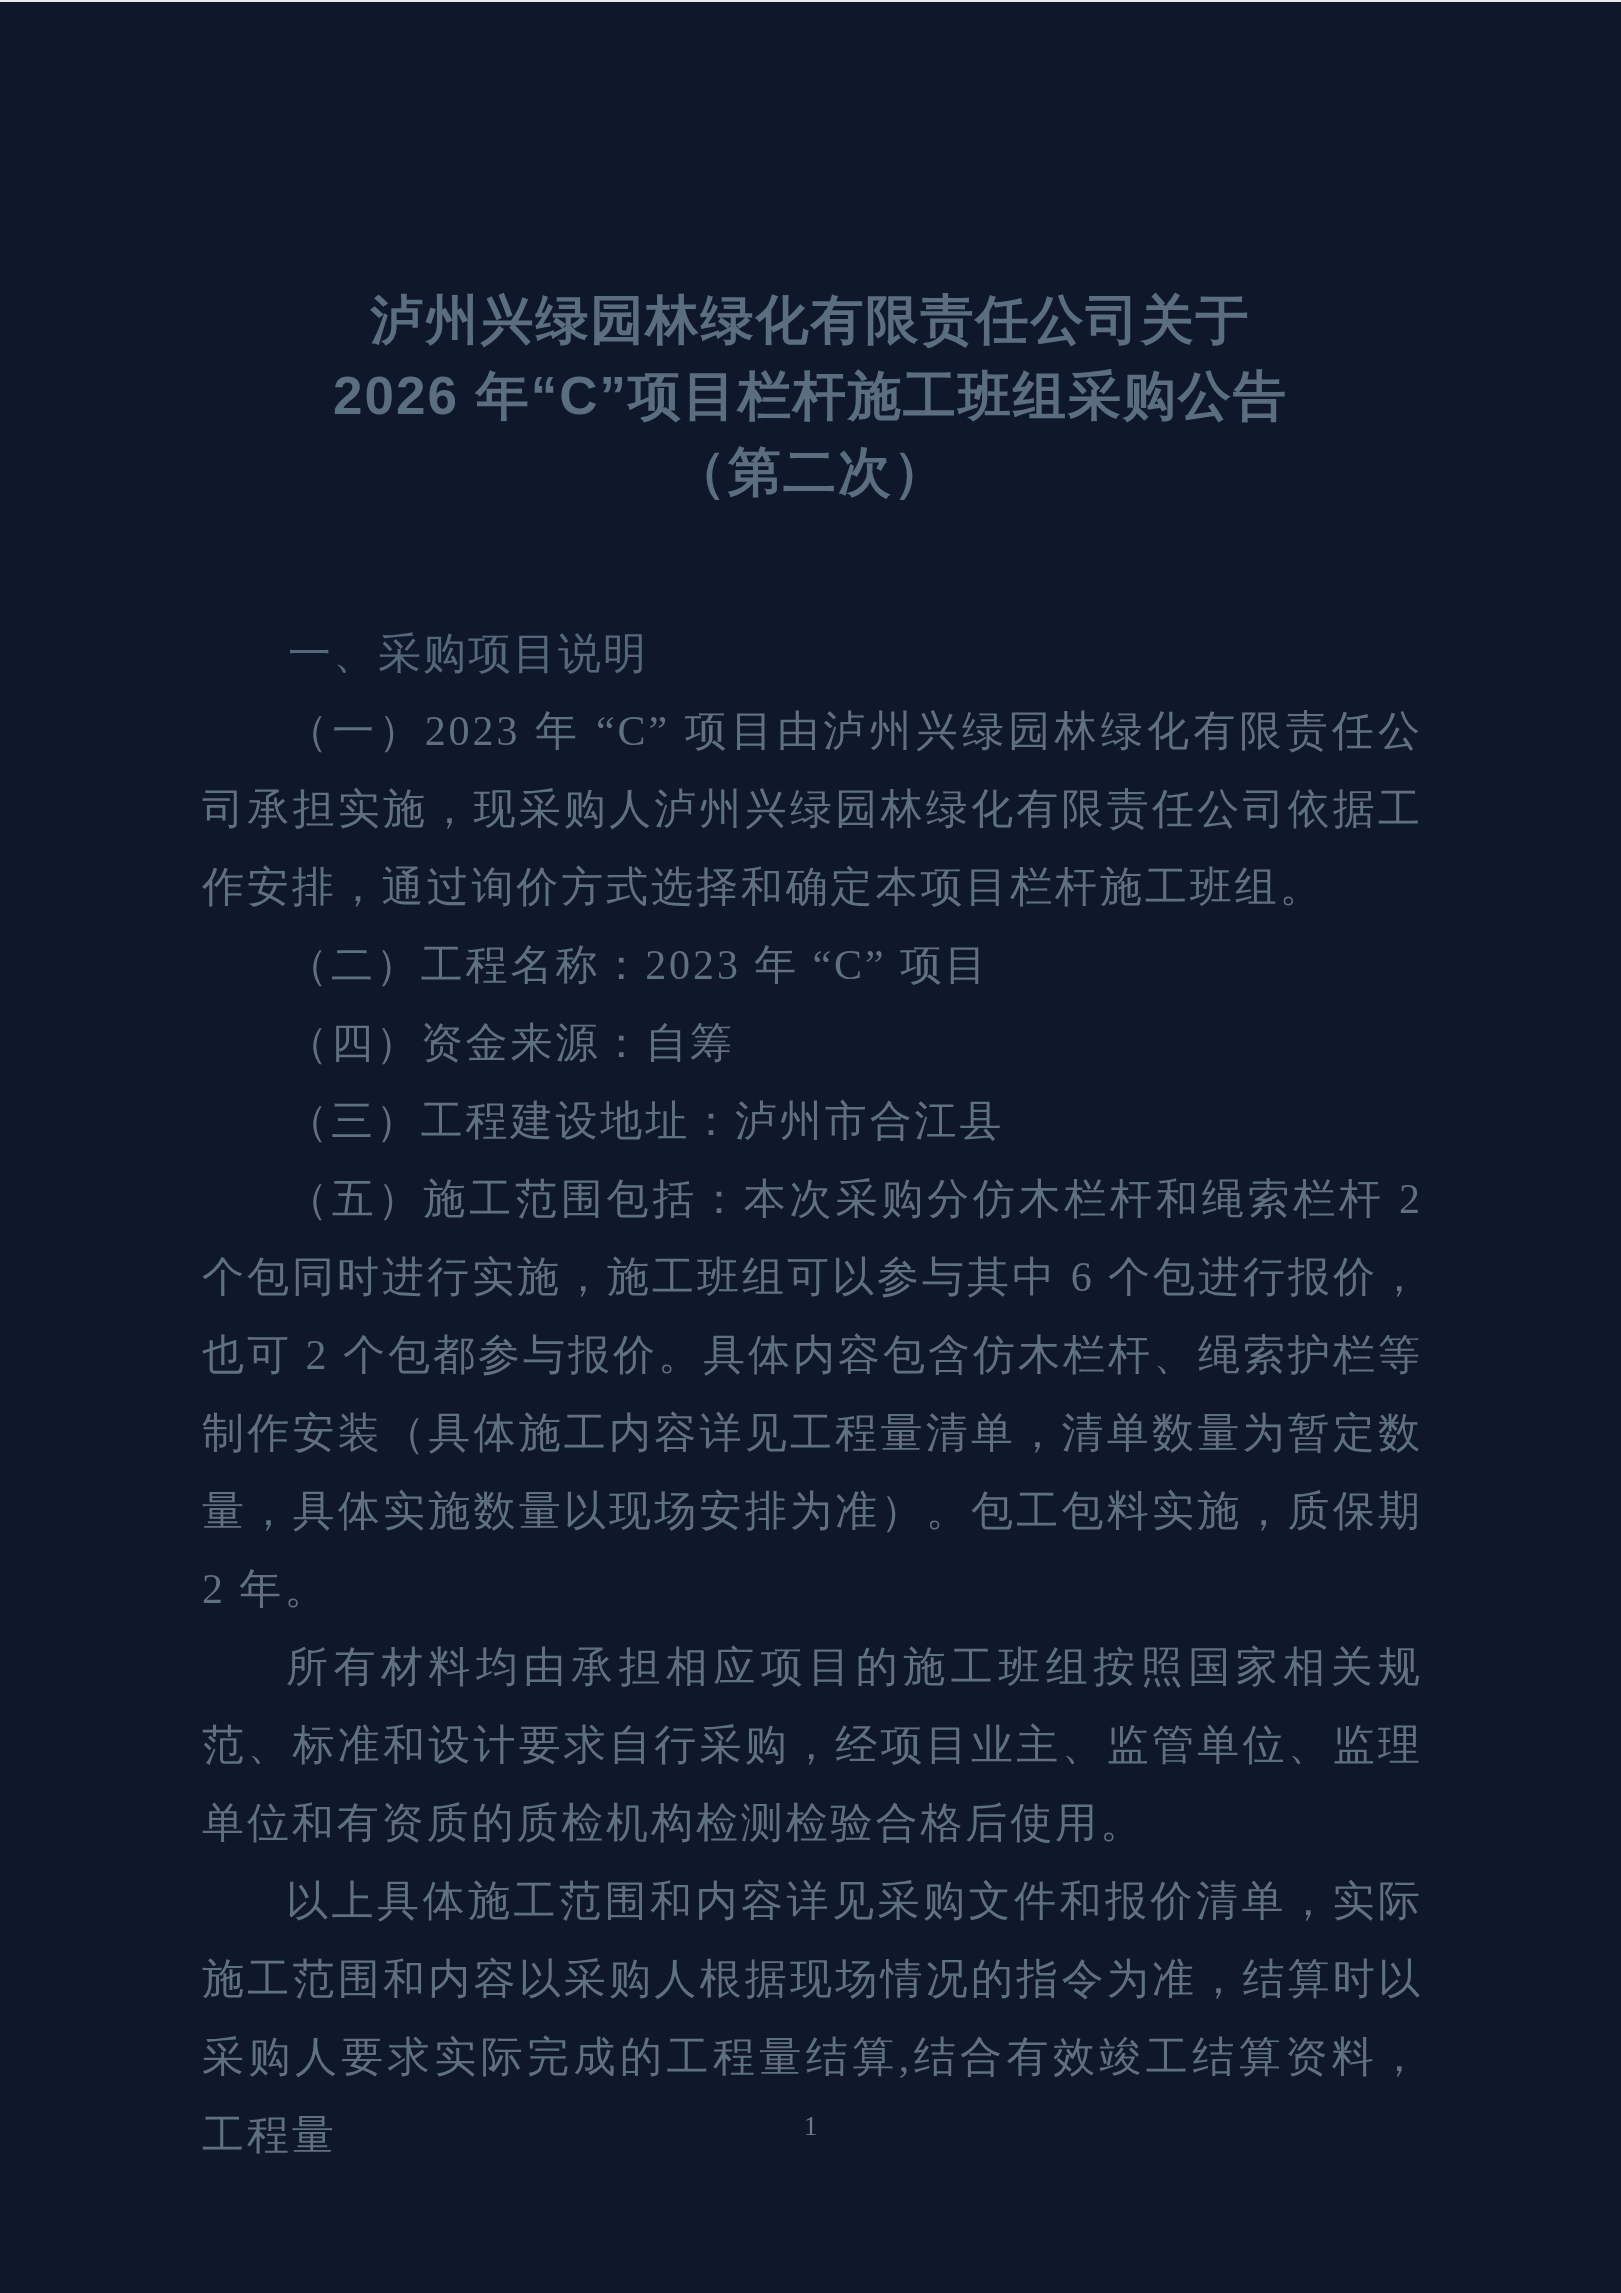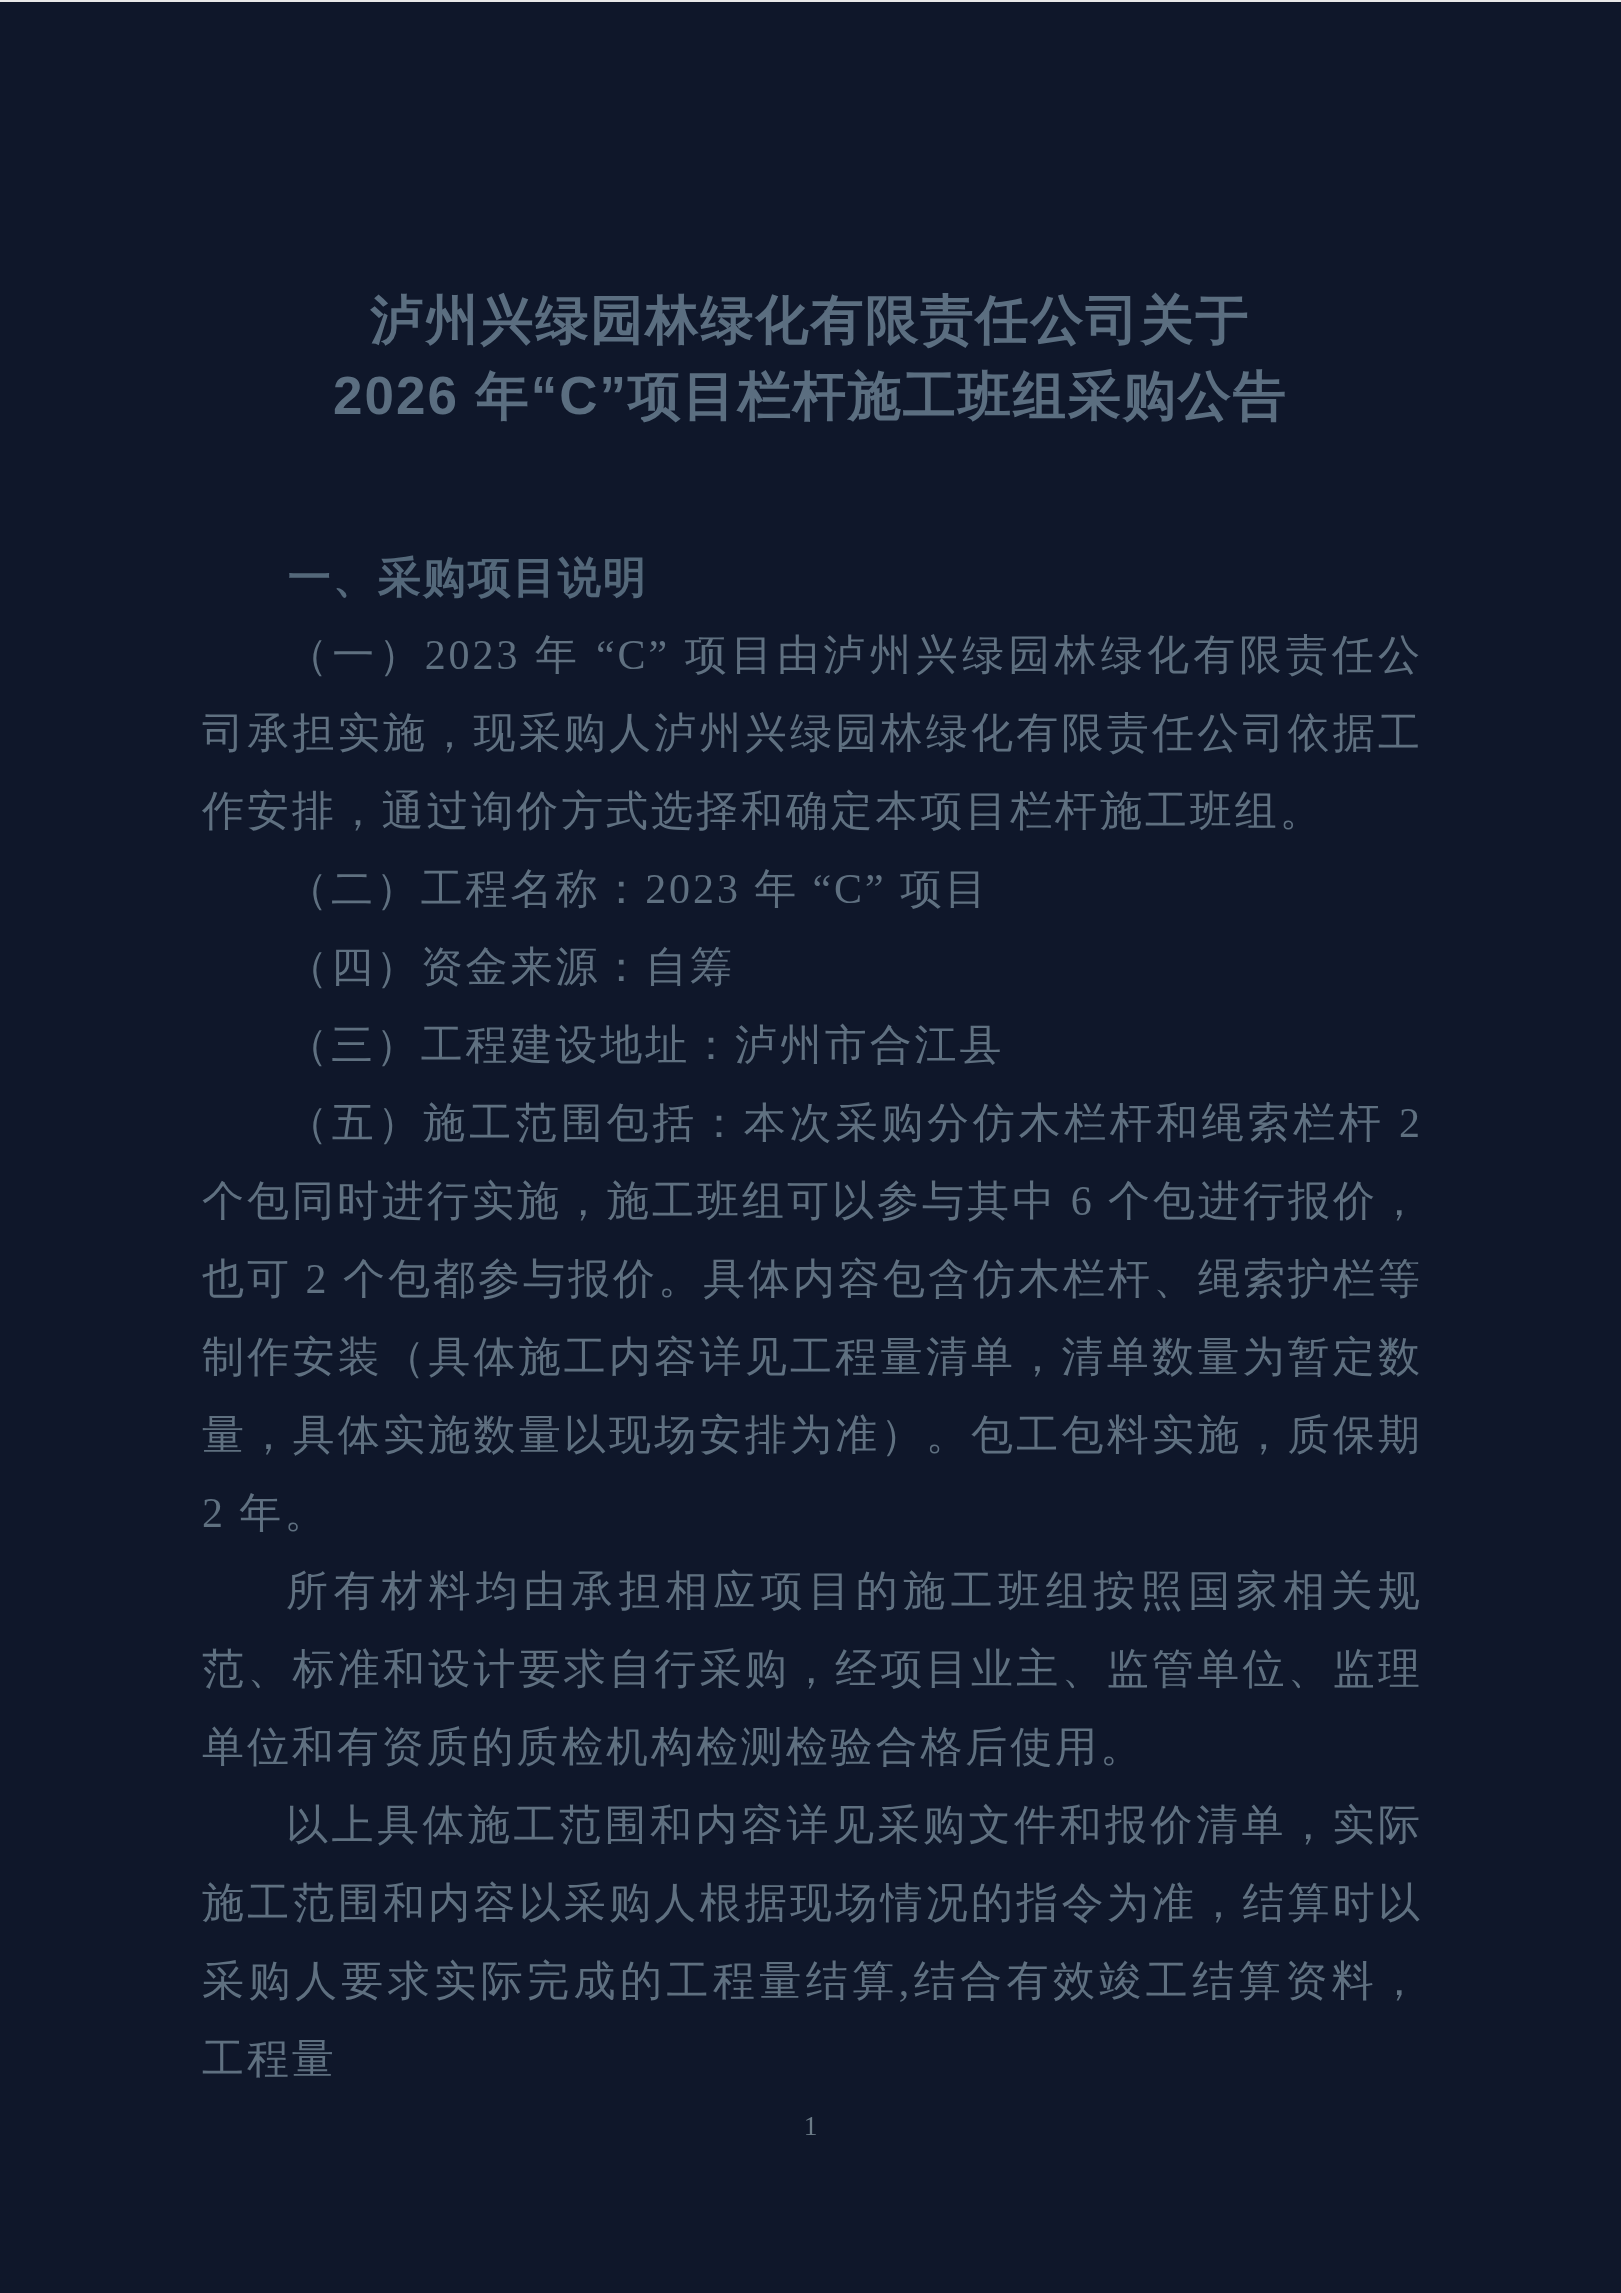--- a/index.html
+++ b/index.html
@@ -29,21 +29,21 @@
     width: 1221px;
     font-size: 42px;
     line-height: 78px;
     color: #5f7080;
     letter-spacing: 2.9px;
     text-align: justify;
   }
   .section-heading {
     margin: 0;
     font-family: "Liberation Sans", sans-serif;
-    font-weight: bold;
+    font-weight: normal;
     font-size: 43px;
     color: #54687a;
     text-indent: 2em;
     letter-spacing: 2px;
   }
   p.para {
     margin: 0;
     text-indent: 2em;
   }
   .footer {
@@ -59,20 +59,21 @@
   }
 </style>
 </head>
 <body>
 
 <div class="page">
 
   <div class="title-block">
     <div class="title-line">泸州兴绿园林绿化有限责任公司关于</div>
     <div class="title-line">2026 年“C”项目栏杆施工班组采购公告</div>
+    <div class="title-line">（第二次）</div>
   </div>
 
   <div class="content">
     <h2 class="section-heading">一、采购项目说明</h2>
     <p class="para">（一）2023 年 “C” 项目由泸州兴绿园林绿化有限责任公司承担实施，现采购人泸州兴绿园林绿化有限责任公司依据工作安排，通过询价方式选择和确定本项目栏杆施工班组。</p>
     <p class="para">（二）工程名称：2023 年 “C” 项目</p>
     <p class="para">（四）资金来源：自筹</p>
     <p class="para">（三）工程建设地址：泸州市合江县</p>
     <p class="para">（五）施工范围包括：本次采购分仿木栏杆和绳索栏杆 2 个包同时进行实施，施工班组可以参与其中 6 个包进行报价，也可 2 个包都参与报价。具体内容包含仿木栏杆、绳索护栏等制作安装（具体施工内容详见工程量清单，清单数量为暂定数量，具体实施数量以现场安排为准）。包工包料实施，质保期 2 年。</p>
     <p class="para">所有材料均由承担相应项目的施工班组按照国家相关规范、标准和设计要求自行采购，经项目业主、监管单位、监理单位和有资质的质检机构检测检验合格后使用。</p>

